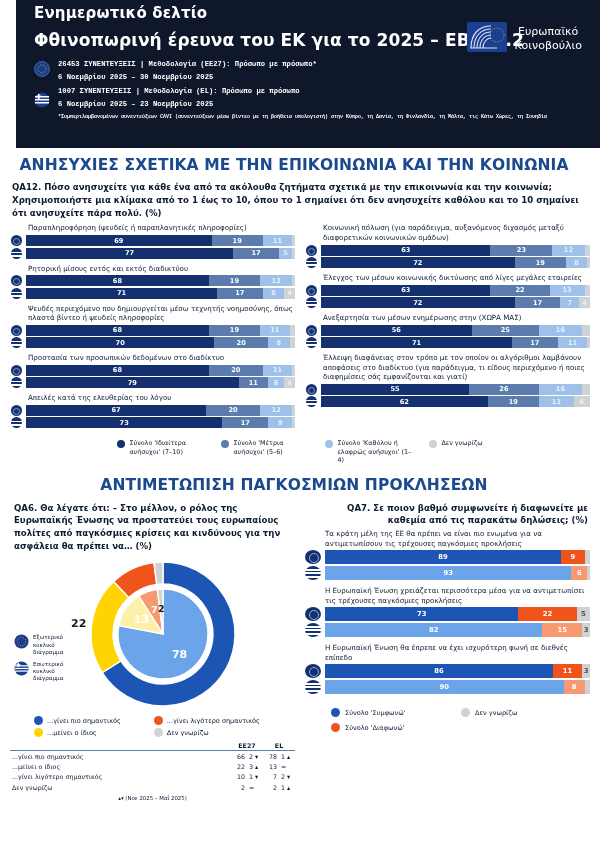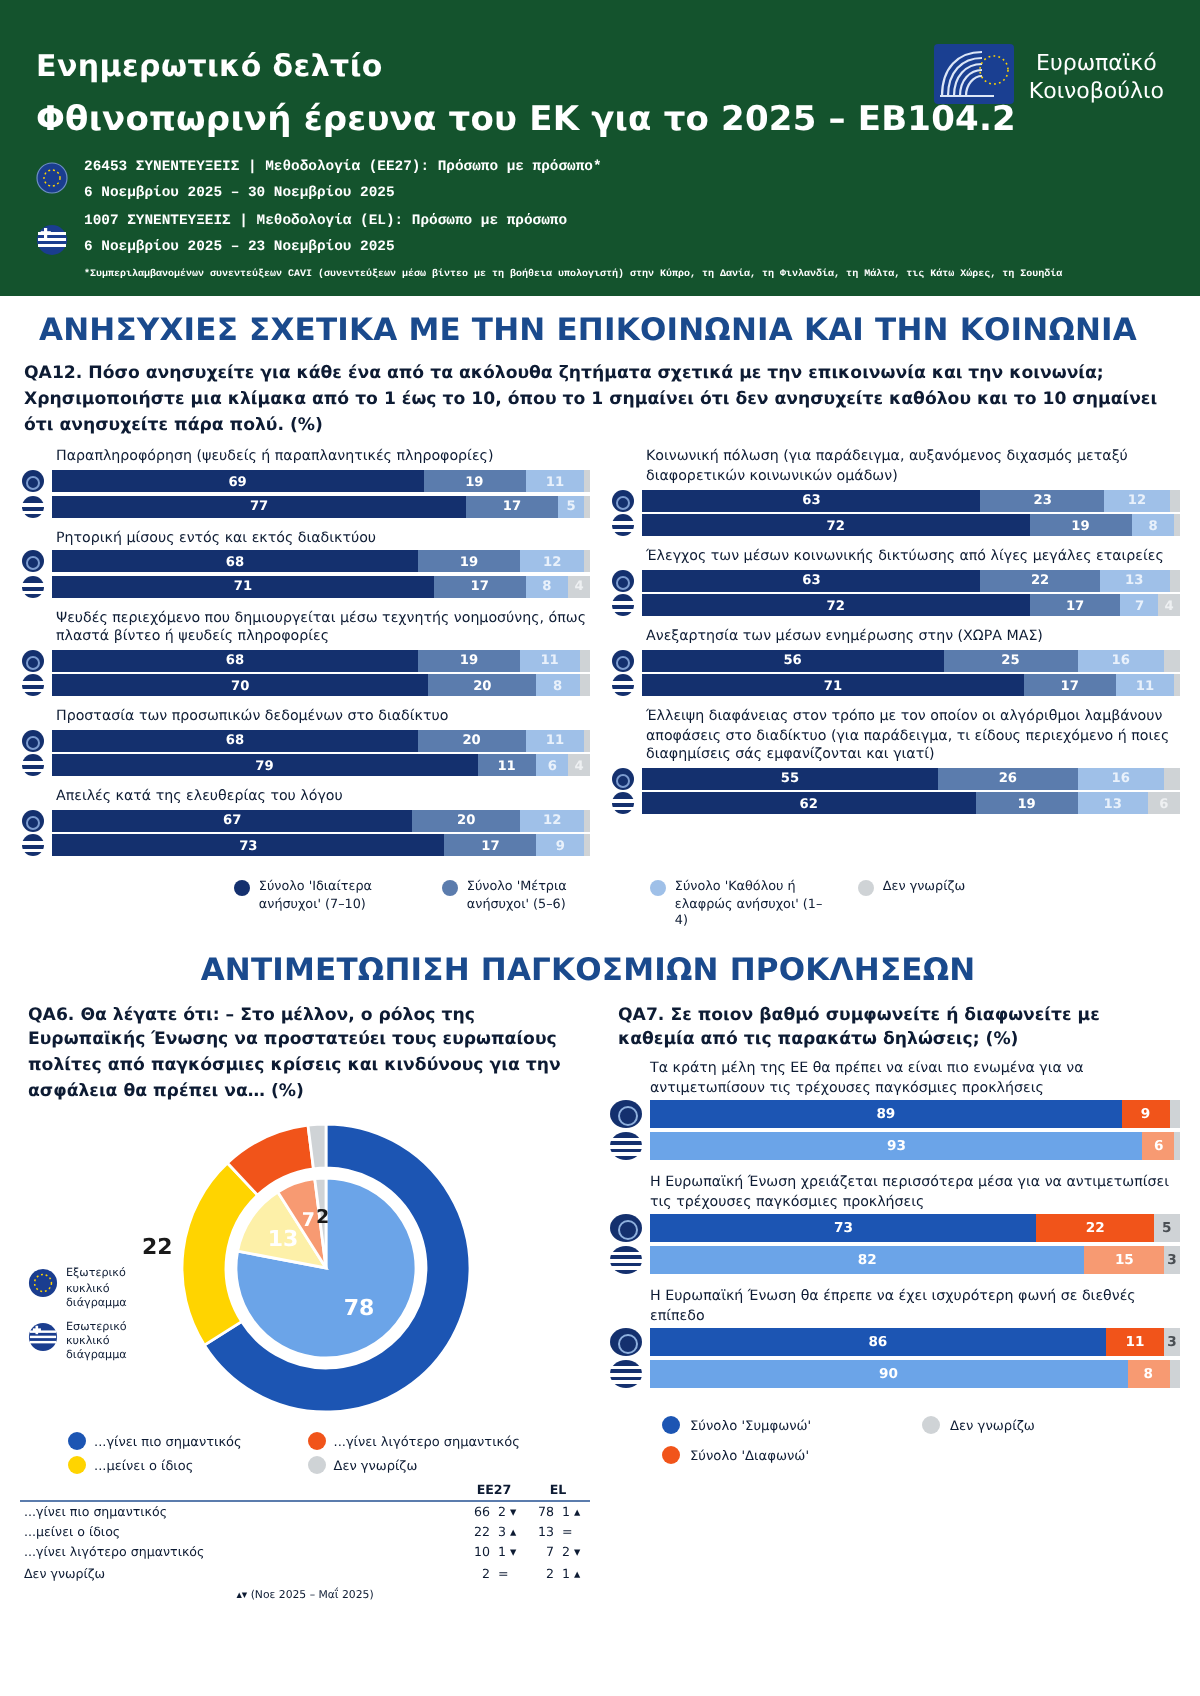--- a/index.html
+++ b/index.html
@@ -5,25 +5,26 @@
   * { box-sizing: border-box; margin: 0; padding: 0; }
   body {
     width: 600px; height: 848px;
     font-family: "DejaVu Sans", "Liberation Sans", sans-serif;
     background: #ffffff;
     overflow: hidden;
   }
 
   
   .header {
-    background: #14532d;
+    background: #0f172a;
     color: #ffffff;
-    padding: 24px 18px 10px 18px;
+    padding: 4px 18px 10px 18px;
     height: 148px;
     position: relative;
+    margin-left: 16px;
   }
   .hdr-title1 { font-size: 15px; font-weight: bold; letter-spacing: .2px; }
   .hdr-title2 { font-size: 17px; font-weight: bold; margin-top: 8px; letter-spacing: .1px; }
   .hdr-meta { margin-top: 8px; display: flex; gap: 8px; font-family: Liberation Mono, monospace; }
   .hdr-meta-icons { display: flex; flex-direction: column; gap: 10px; padding-top: 3px; }
   .hdr-meta-lines { font-size: 7.2px; line-height: 1.85; font-weight: bold; }
   .hdr-meta-lines .foot { font-size: 5px; line-height: 1.5; font-weight: bold; margin-top: 3px; }
 
   .ep-logo {
     position: absolute; right: 18px; top: 22px;
@@ -556,21 +557,21 @@
             <td class="chg">=</td>
             <td class="num">2</td>
             <td class="chg">1 ▴</td>
           </tr>
         </tbody>
     </table>
     <div class="note">▴▾ (Νοε 2025 – Μαΐ 2025)</div>
   </div>
 
   <div class="lower-col">
-    <div class="qtext" style="padding-left:4px;padding-right:2px;">QA7. Σε ποιον βαθμό συμφωνείτε ή διαφωνείτε με καθεμία από τις παρακάτω δηλώσεις; (%)</div>
+    <div class="qtext" style="padding-left:4px;padding-right:2px;text-align:right;">QA7. Σε ποιον βαθμό συμφωνείτε ή διαφωνείτε με καθεμία από τις παρακάτω δηλώσεις; (%)</div>
     <div id="qa7-groups">
         <div class="qa7-group">
           <div class="qa7-label">Τα κράτη μέλη της ΕΕ θα πρέπει να είναι πιο ενωμένα για να αντιμετωπίσουν τις τρέχουσες παγκόσμιες προκλήσεις</div>
           <div class="qa7-row">
             <div class="m7 m7-eu"></div>
             <div class="qa7-track">
               <div class="q7seg q7-agree-eu" style="width: 89%;">89</div>
               <div class="q7seg q7-dis-eu" style="width: 9%;">9</div>
               <div class="q7seg q7-dk" style="width: 2%;"></div>
             </div>

